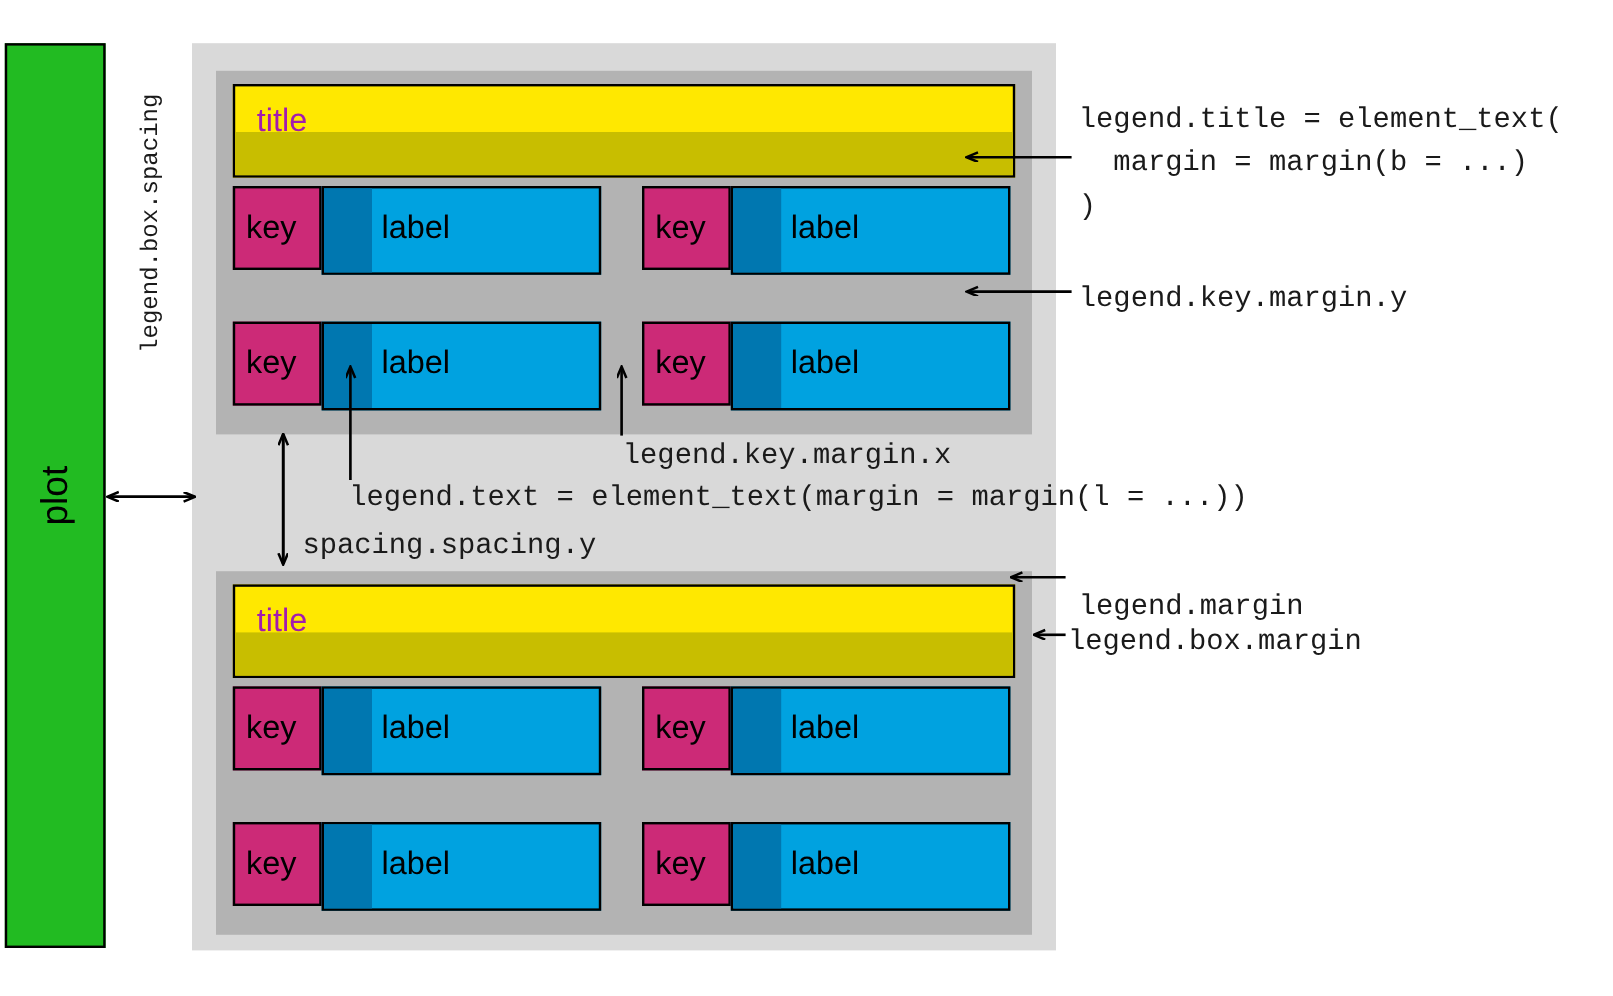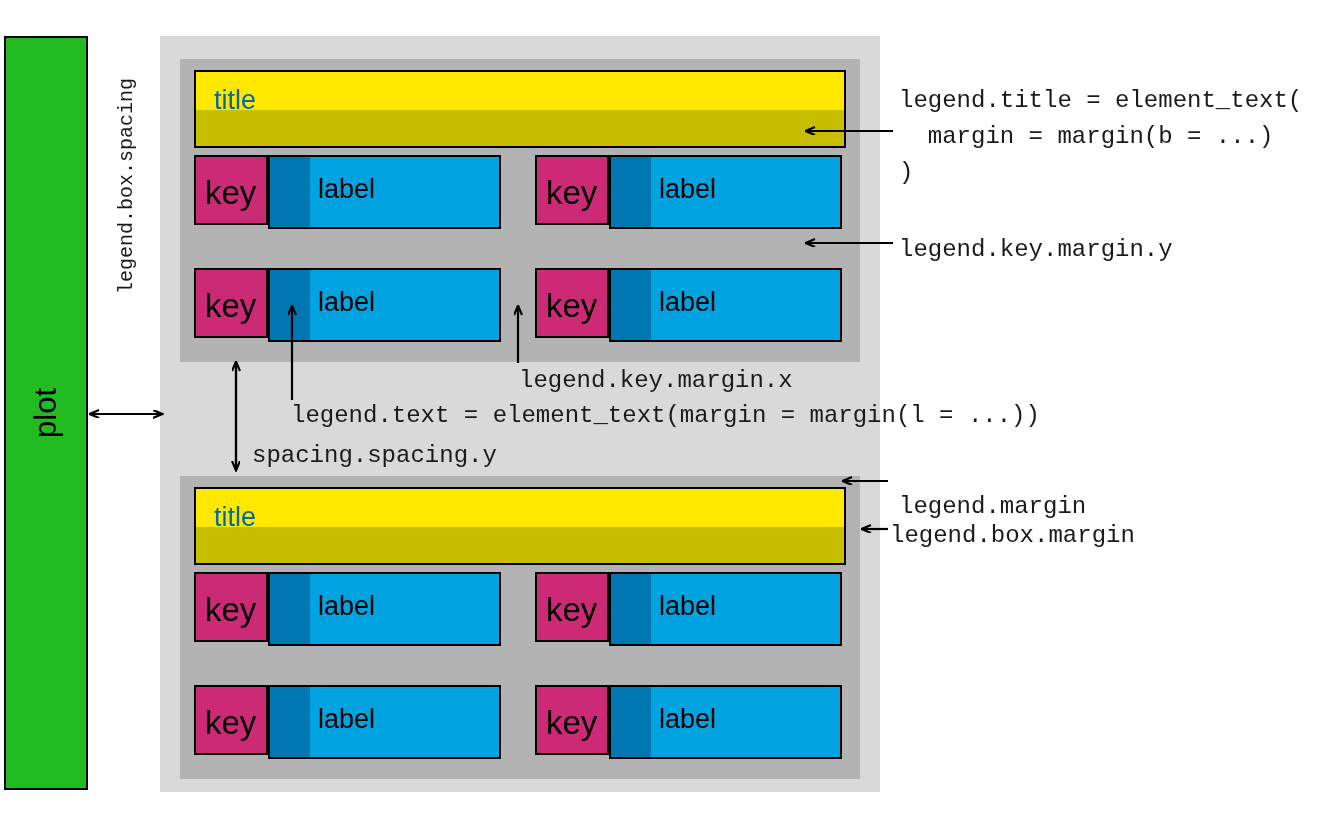--- a/index.html
+++ b/index.html
@@ -25,29 +25,29 @@
   #legend-box-2{left:180px;top:476px;width:680px;height:303px;}
 
   
   .legend-title-el{position:absolute;left:14px;top:11px;
        width:652px;height:78px;border:2px solid #000;box-sizing:border-box;
        background:#ffe800;}
   .legend-title-margin{position:absolute;left:0;bottom:0;width:100%;height:36px;
        background:#c8be00;}
   .legend-title-text{position:absolute;left:18px;top:13px;
        font-family:"Liberation Sans","DejaVu Sans",sans-serif;
-       font-size:27px;color:#0369a1;}
+       font-size:27px;color:#a21caf;}
 
   
   .key-row{position:absolute;height:70px;}
   .keybox{position:absolute;left:0;top:0;width:74px;height:70px;
        background:#cc2a77;border:2px solid #000;box-sizing:border-box;}
   .keybox span{position:absolute;left:9px;top:17px;
        font-family:"Liberation Sans","DejaVu Sans",sans-serif;
-       font-size:33px;color:#000;}
+       font-size:27px;color:#000;}
   .labelbox{position:absolute;left:74px;top:0;width:233px;height:74px;
        background:#00a2e0;border:2px solid #000;box-sizing:border-box;}
   .label-margin{position:absolute;left:0;top:0;width:40px;height:100%;
        background:#0077b0;}
   .labelbox span{position:absolute;left:48px;top:17px;
        font-family:"Liberation Sans","DejaVu Sans",sans-serif;
        font-size:27px;color:#000;}
 
   
   .row-c1{left:14px;}

